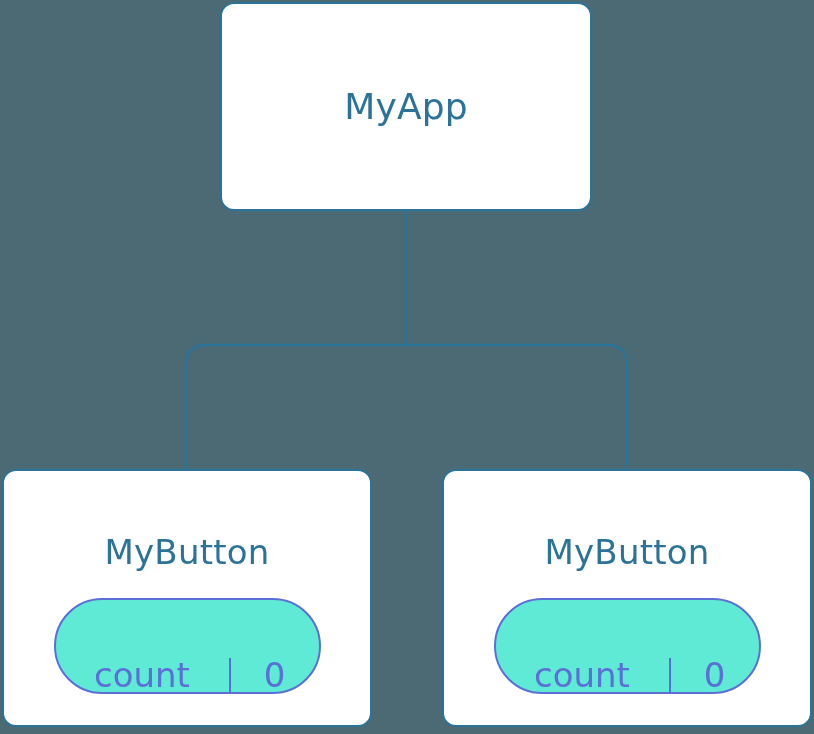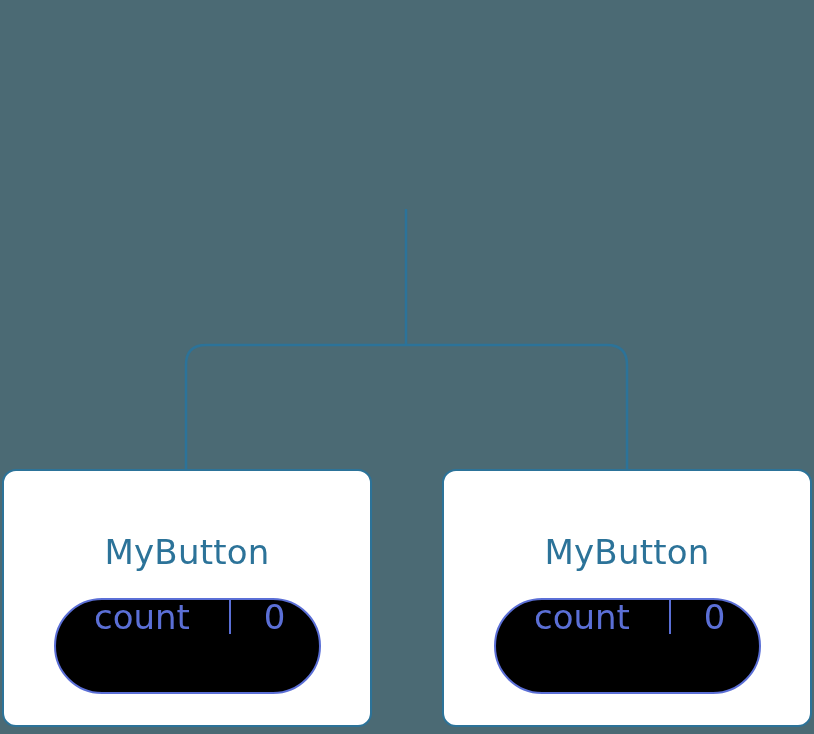--- a/index.html
+++ b/index.html
@@ -71,22 +71,22 @@
 
   
   .pill {
     margin-top: 29px;
     height: 96px;
     width: 267px;
     border: 2px solid #5b6fd6;
     border-radius: 48px;
     box-sizing: border-box;
     display: flex;
-    align-items: flex-start;
-    background: #000000;
+    align-items: flex-end;
+    background: #5eead4;
   }
   .pill-key,
   .pill-val {
     display: flex;
     align-items: center;
     justify-content: center;
     color: #5b6fd6;
     font-size: 34px;
     line-height: 1;
     white-space: nowrap;
@@ -104,20 +104,23 @@
 
 <div id="stage">
 
   <svg id="edges" viewBox="0 0 814 734">
 
     <path d="M 406 209 L 406 345" fill="none" stroke="#2c7399" stroke-width="2.5"></path>
 
     <path d="M 186 469 L 186 365 Q 186 345 206 345 L 607 345 Q 627 345 627 365 L 627 469" fill="none" stroke="#2c7399" stroke-width="2.5" stroke-linecap="butt"></path>
   </svg>
 
+  <div class="node node-root">
+    <div class="node-title">MyApp</div>
+  </div>
 
   <div class="node node-child left">
     <div class="node-title">MyButton</div>
     <div class="pill">
       <div class="pill-key">count</div>
       <div class="pill-val">0</div>
     </div>
   </div>
 
   <div class="node node-child right">

